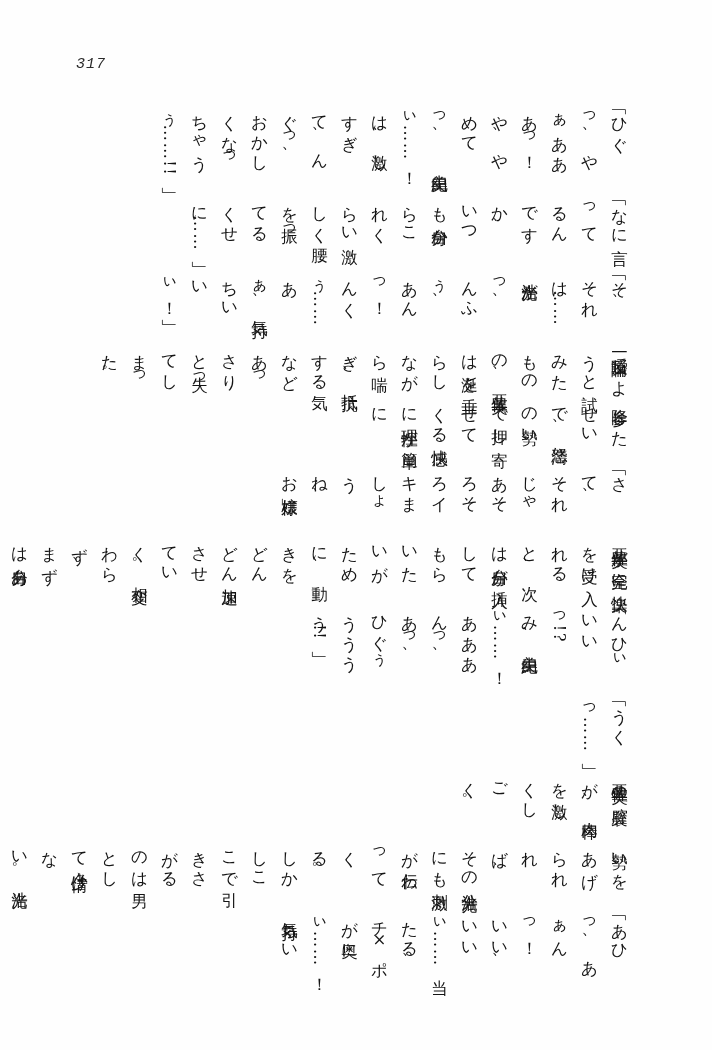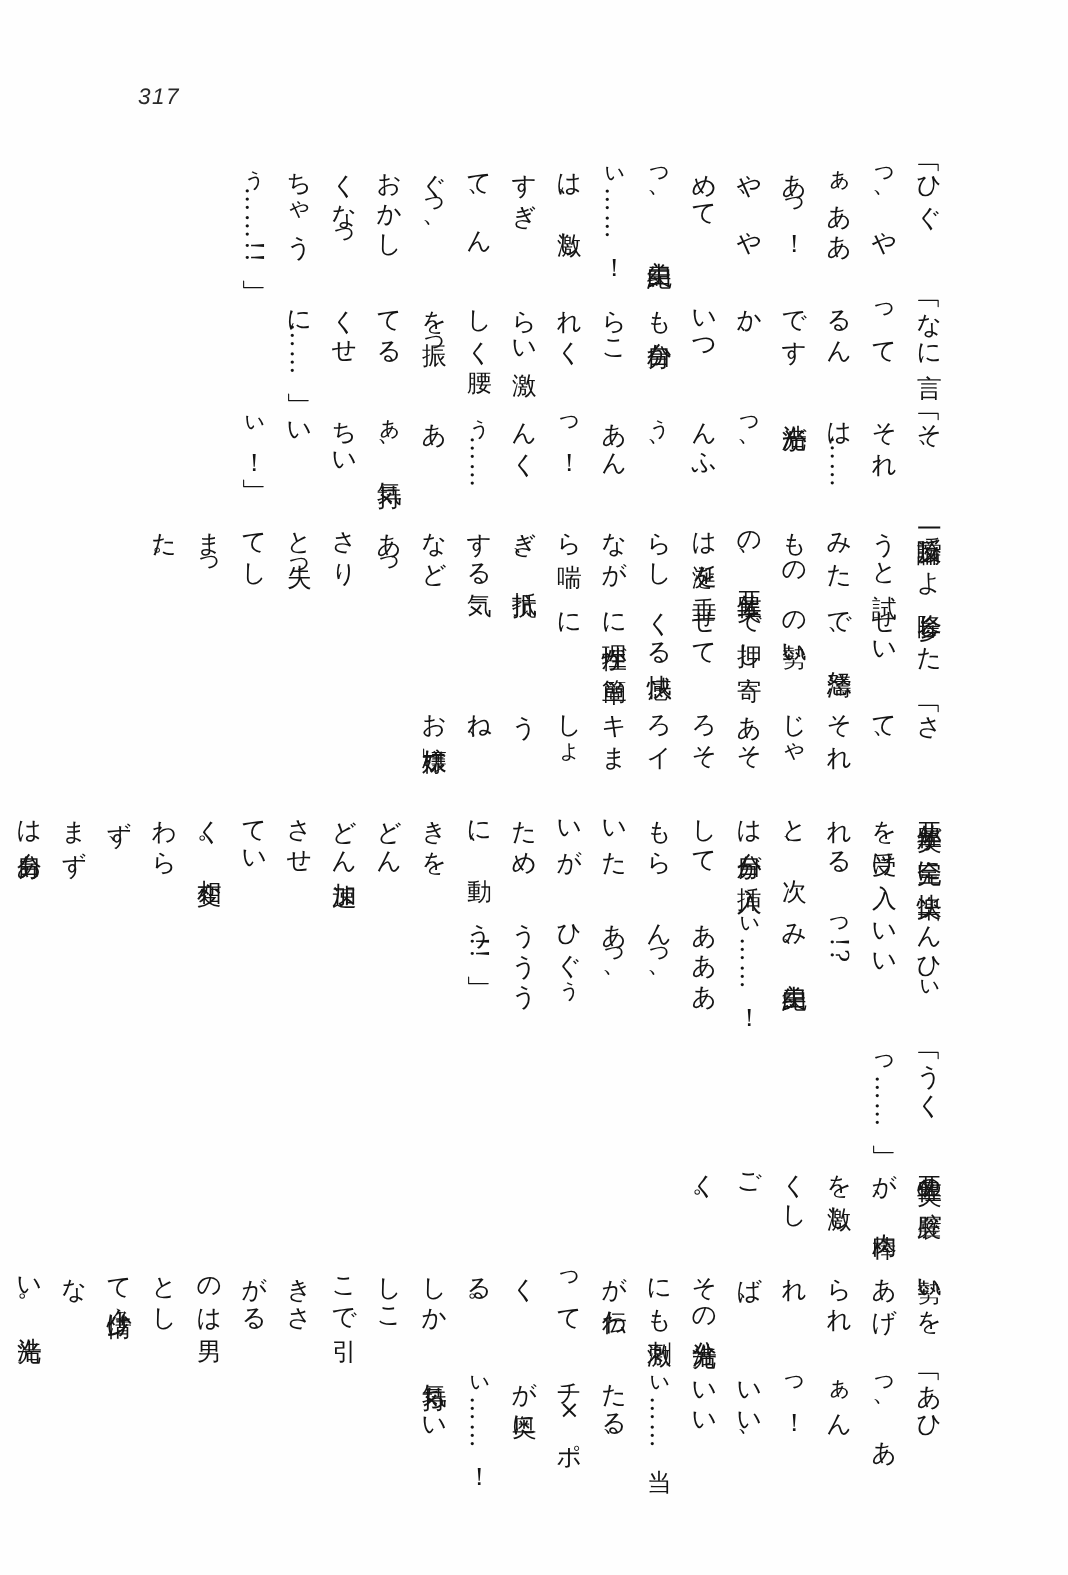--- a/index.html
+++ b/index.html
@@ -18,23 +18,23 @@
     position: relative;
     width: 712px;
     height: 1050px;
     background: #fefefe;
     box-sizing: border-box;
   }
   
   #page-number {
     position: absolute;
     top: 56px;
-    left: 92px;
+    left: 76px;
     font-size: 15px;
-    font-family: Liberation Sans, sans-serif;
+    font-family: Liberation Mono, monospace;
     font-style: italic;
     letter-spacing: 1px;
     color: #2a2a2a;
   }
   
   #text-block {
     position: absolute;
     top: 104px;
     right: 78px;
     height: 880px;

